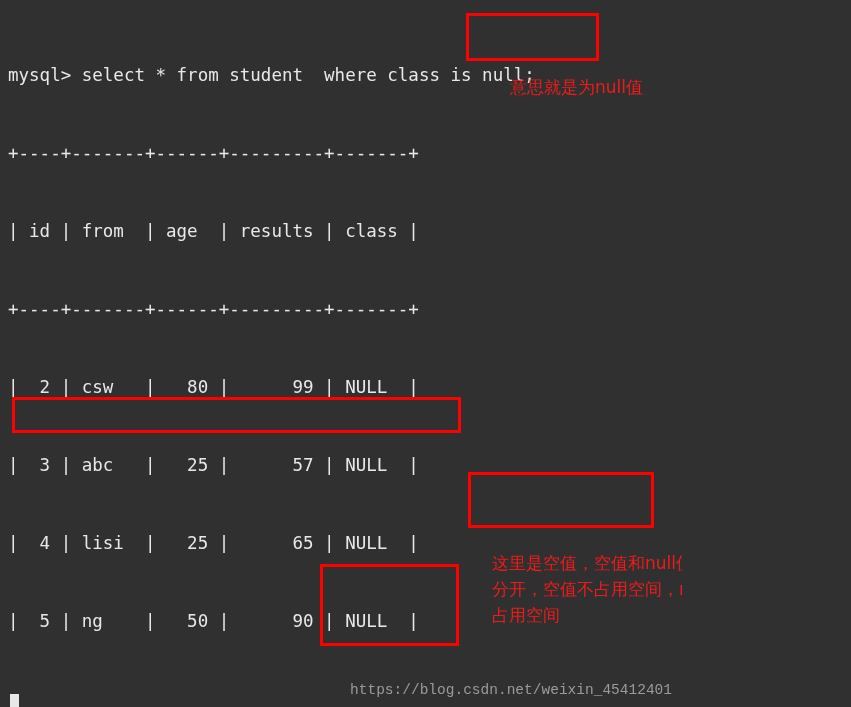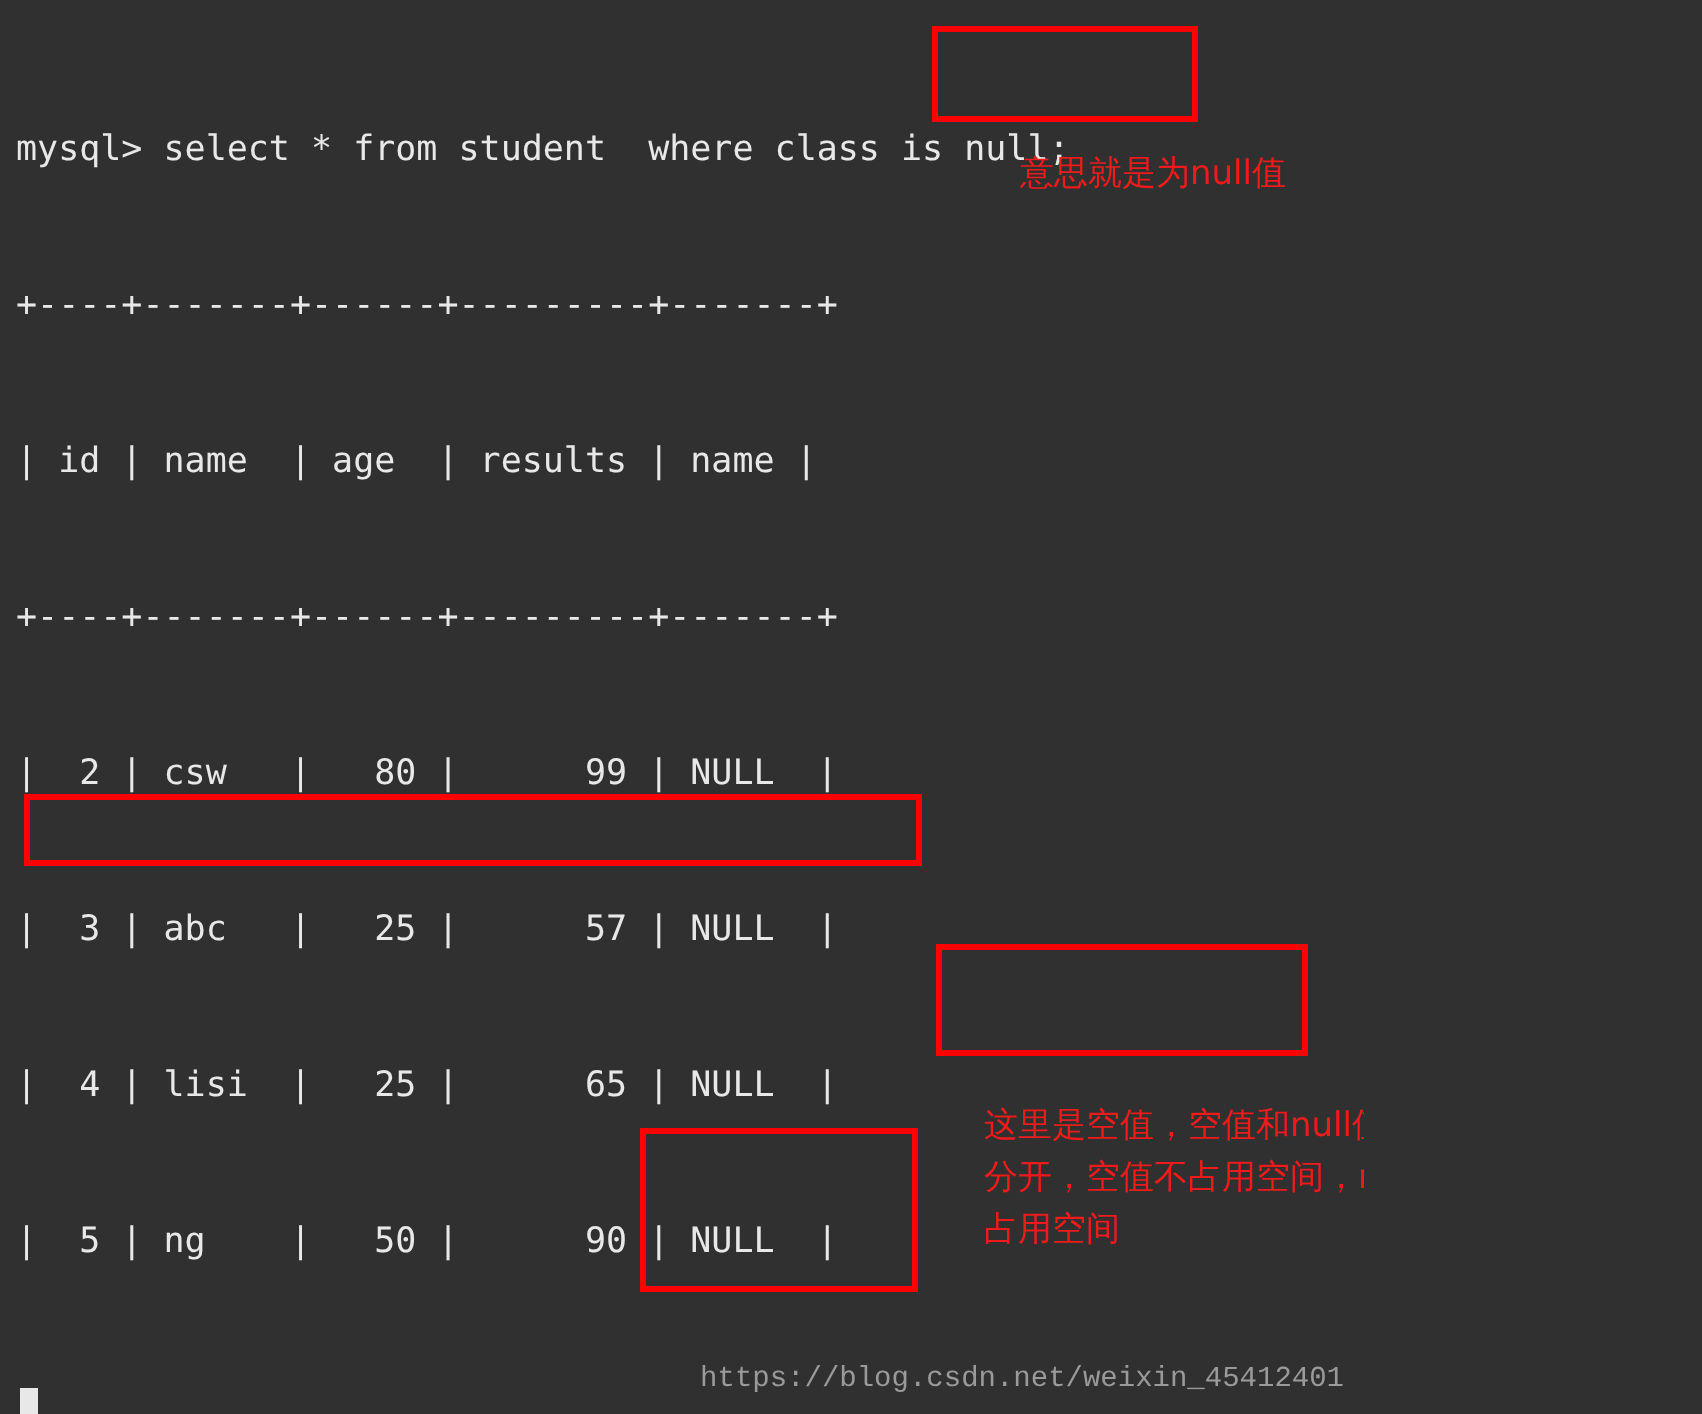--- a/index.html
+++ b/index.html
@@ -76,21 +76,21 @@
   }
 </style>
 </head>
 <body>
 
 <div id="screen">
 
   <div class="term">
     <div class="line">mysql&gt; select * from student  where class is null;</div>
     <div class="line">+----+-------+------+---------+-------+</div>
-    <div class="line">| id | name  | age  | results | name |</div>
+    <div class="line">| id | from  | age  | results | class |</div>
     <div class="line">+----+-------+------+---------+-------+</div>
     <div class="line">|  2 | csw   |   80 |      99 | NULL  |</div>
     <div class="line">|  3 | abc   |   25 |      57 | NULL  |</div>
     <div class="line">|  4 | lisi  |   25 |      65 | NULL  |</div>
     <div class="line">|  5 | ng    |   50 |      90 | NULL  |</div>
     
     
     
     
     

